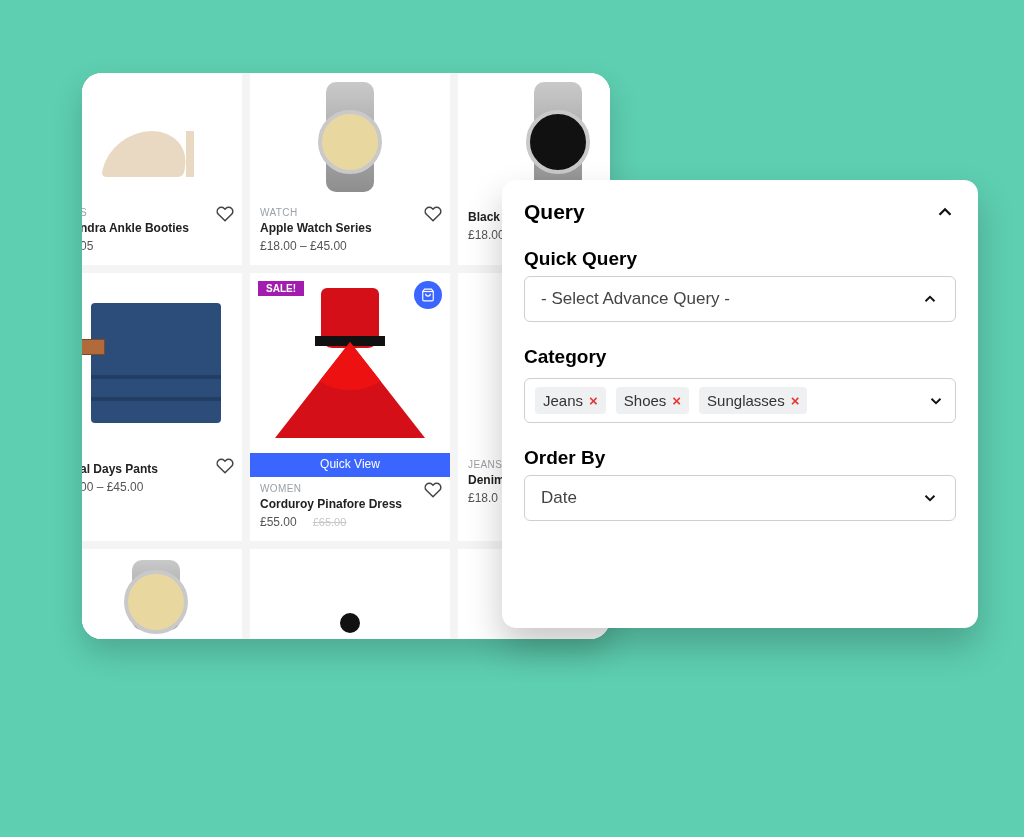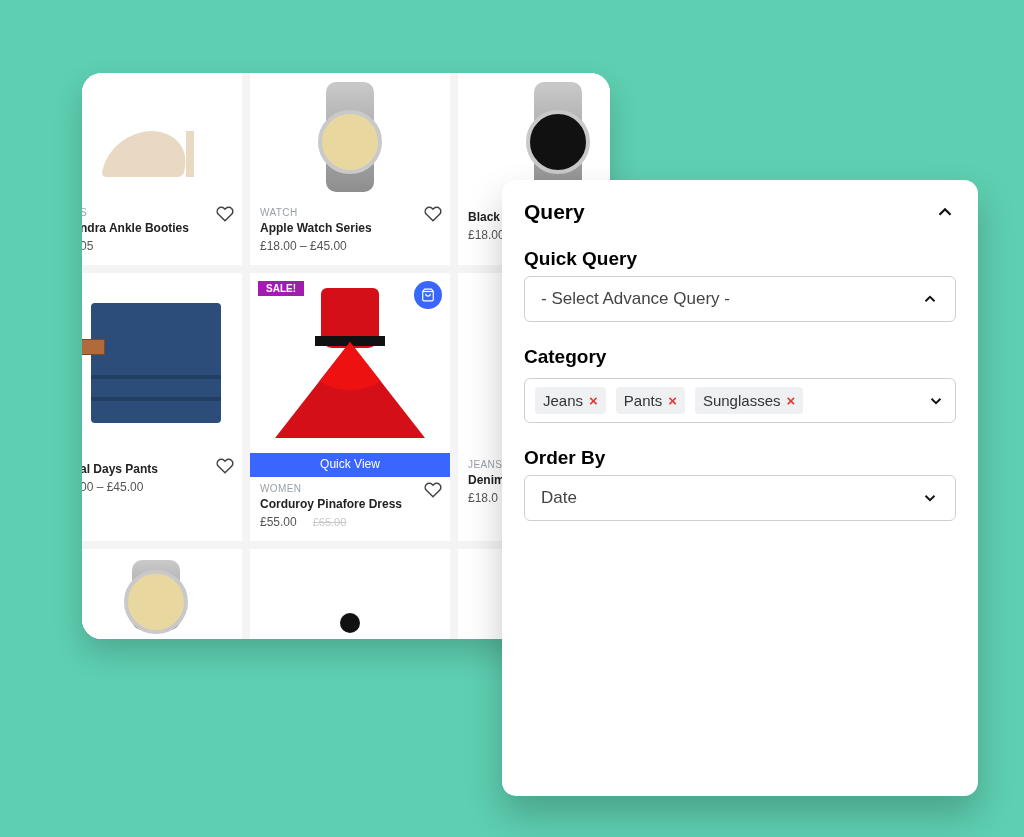--- a/index.html
+++ b/index.html
@@ -96,21 +96,21 @@
   .watchface { position:absolute; left:-8px; top:28px; width:64px; height:64px; border-radius:50%; background:#e8d8a0; border:4px solid #c9c9c9;}
   .watchface.black { background:#111; }
   .heel { width:120px; height:80px; position:relative; }
   .heel .body{position:absolute;left:10px;bottom:0;width:82px;height:46px;background:#e9d9c2;border-radius:60% 60% 6px 6px/100% 100% 6px 6px; transform:skewX(-12deg);}
   .heel .spike{position:absolute;left:90px;bottom:0;width:8px;height:46px;background:#e9d9c2;}
 
   
   .query-panel {
     position:absolute;
     left:484px; top:162px;
-    width:476px; height:616px;
+    width:476px; height:448px;
     background:#fff; border-radius:14px;
     box-shadow:0 18px 36px rgba(0,0,0,0.22);
     padding:20px 22px;
   }
   .q-head { display:flex; justify-content:space-between; align-items:center; }
   .q-head h2 { font-size:21px; font-weight:700; }
   .chev { width:22px; height:22px; }
   .q-section-label { font-size:19px; font-weight:600; margin-top:24px; }
   .selectbox {
     margin-top:6px;
@@ -291,21 +291,21 @@
 
 
     <div class="q-section-label">Category</div>
 
     <div class="chipbox">
       <span class="chip">
         <span>Jeans</span>
           <span class="x">×</span>
       </span>
       <span class="chip">
-        <span>Pants</span>
+        <span>Shoes</span>
           <span class="x">×</span>
       </span>
       <span class="chip">
         <span>Sunglasses</span>
           <span class="x">×</span>
       </span>
       <svg class="chev" style="width:18px;height:18px" viewBox="0 0 24 24" fill="none" stroke="#111" stroke-width="2.5">
           <polyline points="6 9 12 15 18 9"></polyline>
         </svg>
     </div>

